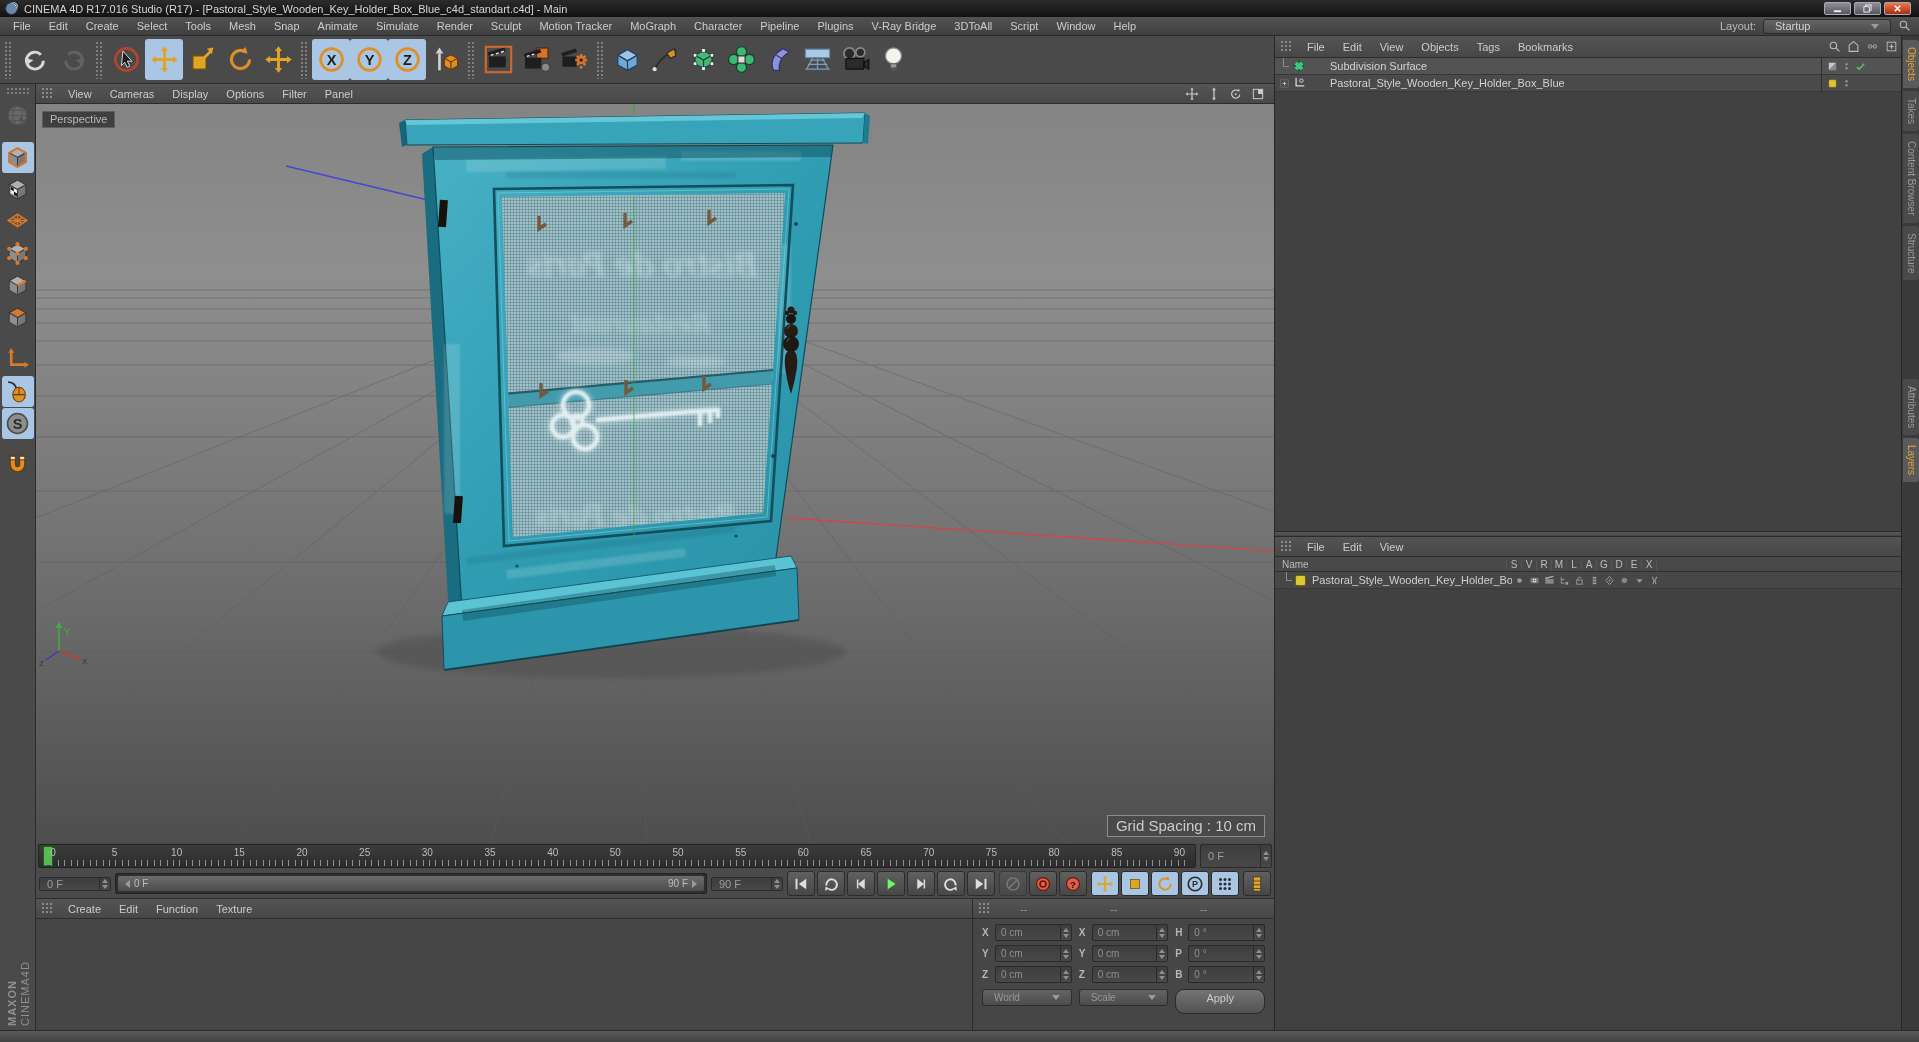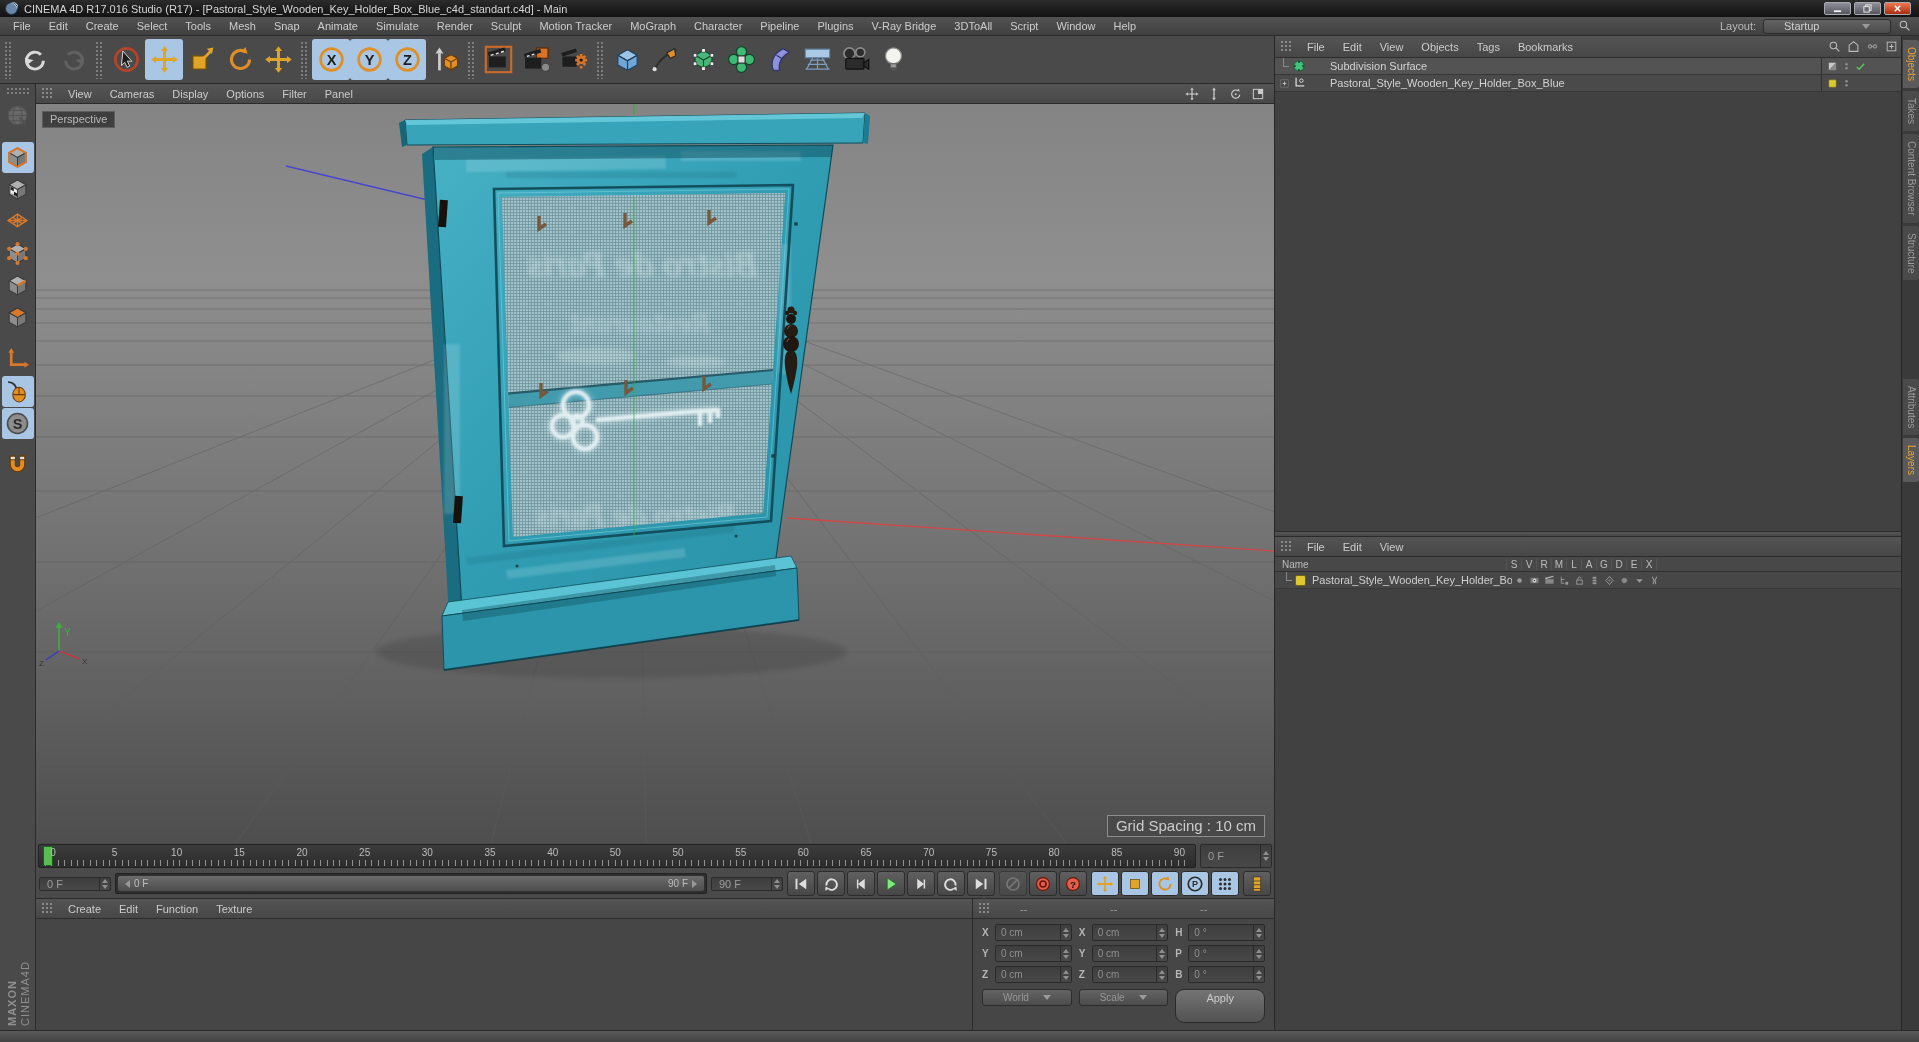--- a/index.html
+++ b/index.html
@@ -19,21 +19,21 @@
   .win-btn.close{background:linear-gradient(#ee7850,#a82d12);}
   .win-btn svg{width:9px;height:9px;}
 
   
   .menubar{position:absolute;left:0;top:17px;width:100%;height:19px;
     background:linear-gradient(#525252,#404040);border-bottom:1px solid #2b2b2b;
     display:flex;align-items:center;padding:0 4px;}
   .menu-item{padding:1px 9px;color:#cccccc;cursor:default;}
   .layout-ctl{margin-left:auto;display:flex;align-items:center;gap:7px;padding-right:4px;}
   .dd{background:linear-gradient(#636363,#4c4c4c);border:1px solid #2c2c2c;border-radius:3px;
-    height:15px;display:flex;align-items:center;padding:0 20px;color:#cfcfcf;position:relative;}
+    height:15px;display:flex;align-items:center;padding:0 11px;color:#cfcfcf;position:relative;}
   .dd .caret{margin-left:auto;width:0;height:0;border-left:4px solid transparent;
     border-right:4px solid transparent;border-top:5px solid #9a9a9a;}
   .layout-dd{width:128px;}
   .mb-search svg{width:13px;height:13px;}
 
   
   .toolbar{position:absolute;left:0;top:36px;width:1274px;height:48px;background:#4a4a4a;
     border-bottom:1px solid #2b2b2b;display:flex;align-items:center;padding:2px 1px;}
   .tbtn{width:38px;height:41px;border-radius:3px;display:flex;align-items:center;justify-content:center;flex:0 0 auto;}
   .tbtn svg{width:29px;height:29px;}
@@ -133,21 +133,21 @@
     display:flex;flex-direction:column;}
   .coords-head{height:20px;background:linear-gradient(#545454,#474747);border-bottom:1px solid #2d2d2d;
     display:flex;align-items:center;color:#9a9a9a;}
   .coords-head .dash{width:90px;text-align:left;padding-left:24px;}
   .coords-grid{display:grid;grid-template-columns:1fr 1fr 1fr;gap:4px 7px;padding:5px 9px 2px;}
   .coord-cell{display:flex;align-items:center;gap:4px;}
   .coord-cell .lbl{width:9px;color:#b5b5b5;font-weight:bold;font-size:10px;}
   .coord-cell .fld{flex:1;height:17px;font-size:10px;color:#8f8f8f;padding-left:5px;}
   .coords-foot{display:grid;grid-template-columns:1fr 1fr 1fr;gap:7px;padding:4px 9px 0;}
   .coords-foot .dd{height:17px;color:#979797;font-size:10px;}
-  .apply-btn{height:34px;border-radius:9px;border:1px solid #2a2a2a;
+  .apply-btn{height:25px;border-radius:9px;border:1px solid #2a2a2a;
     background:linear-gradient(#747474,#525252);color:#cccccc;text-align:center;line-height:16px;}
 
   
   .right-panel{position:absolute;left:1274px;top:36px;width:627px;height:994px;background:#3f3f3f;
     border-left:1px solid #272727;display:flex;flex-direction:column;}
   .om-menu{height:22px;background:linear-gradient(#545454,#474747);border-bottom:1px solid #2d2d2d;
     display:flex;align-items:center;padding-right:2px;}
   .om-icons{margin-left:auto;display:flex;gap:3px;align-items:center;}
   .om-icons .obtn{width:16px;height:16px;display:flex;align-items:center;justify-content:center;}
   .om-icons svg{width:13px;height:13px;}

